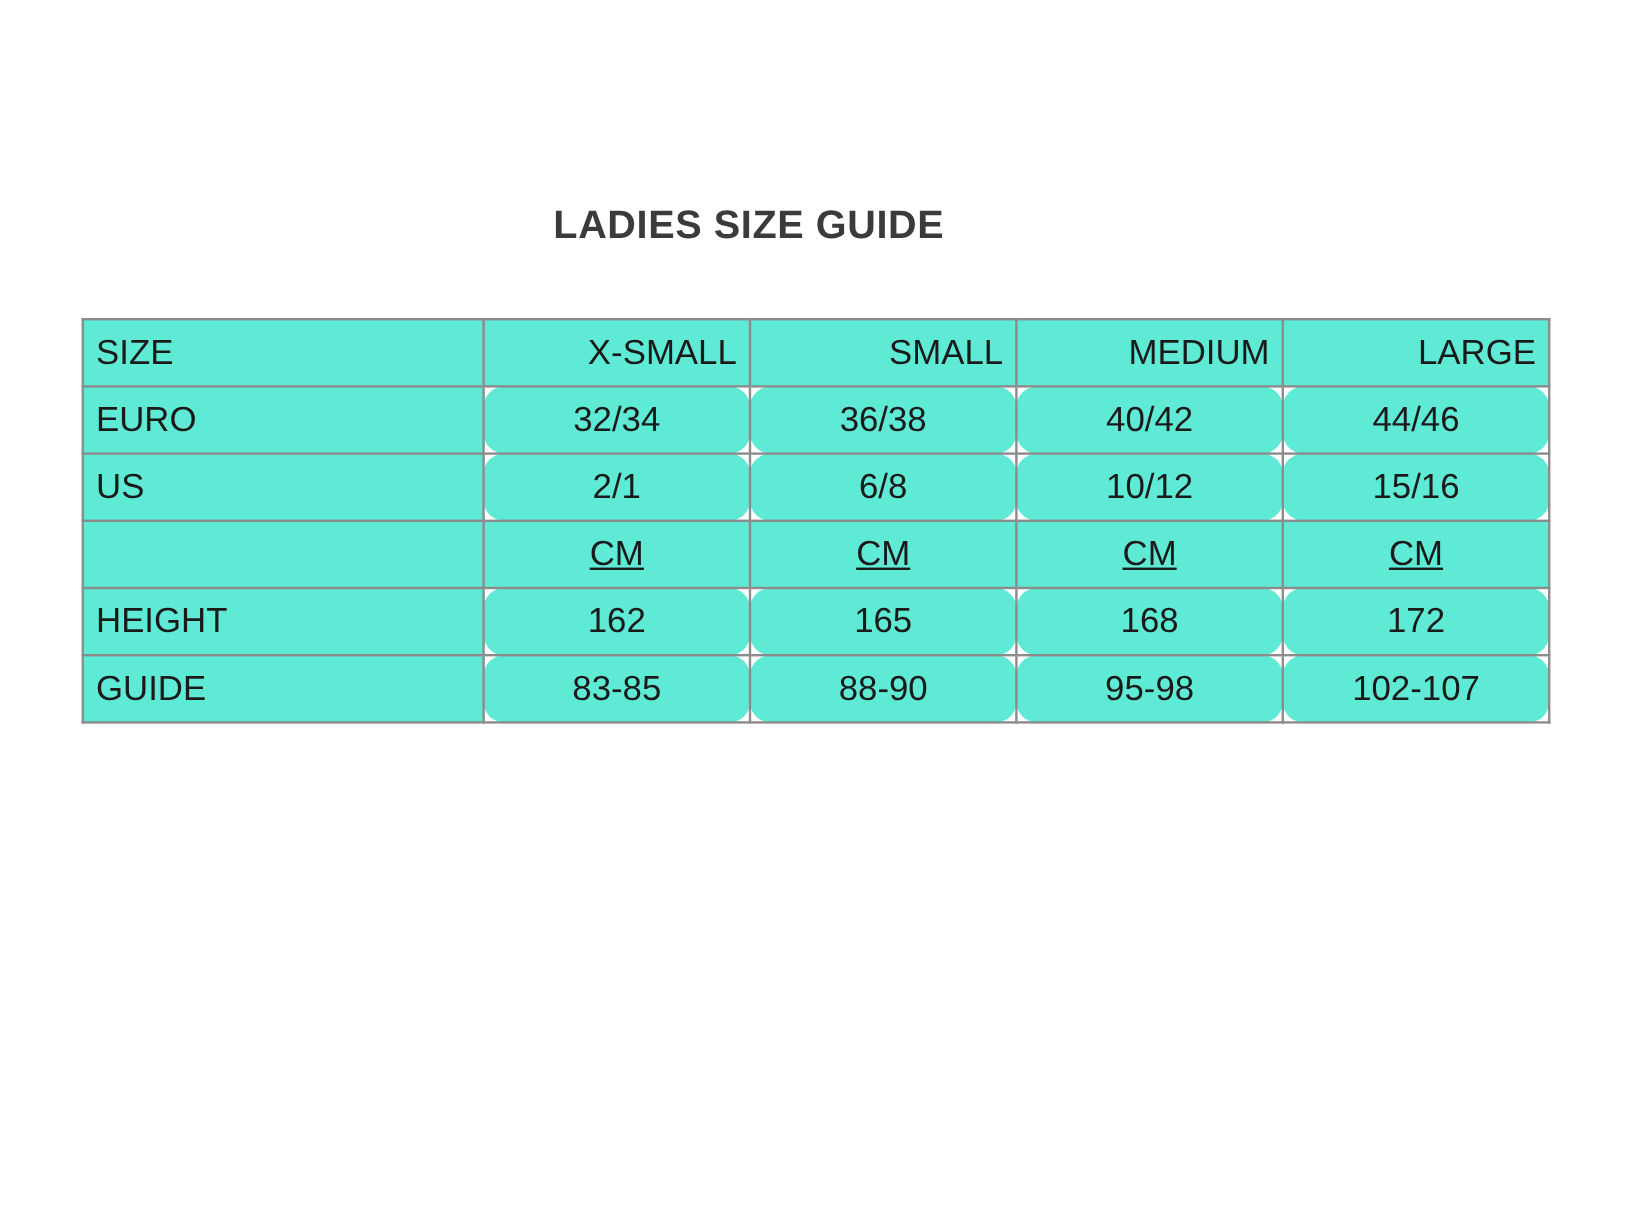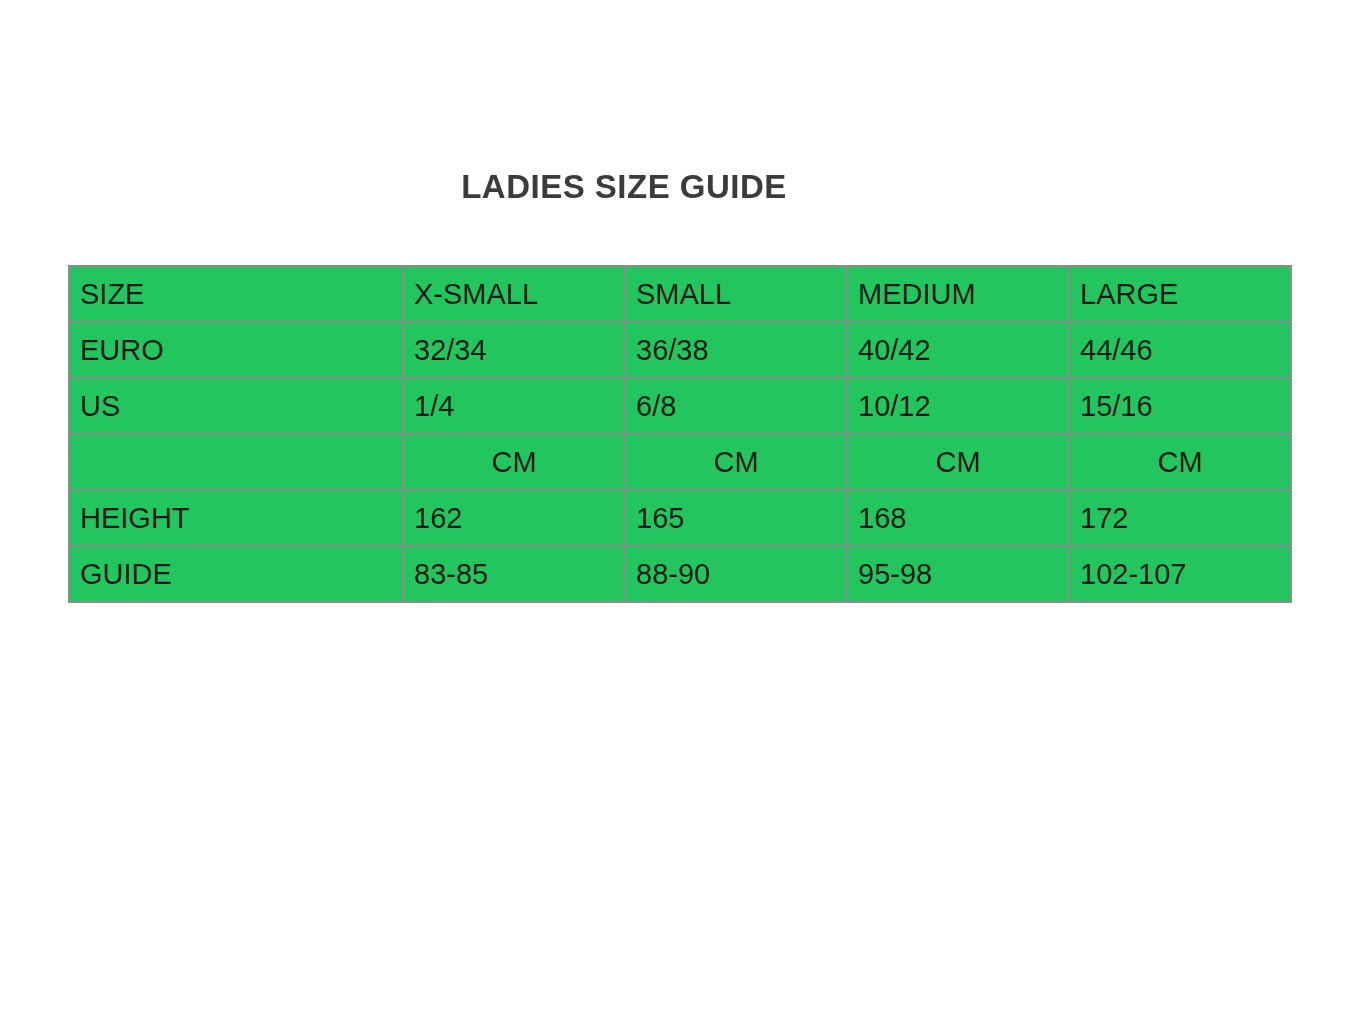--- a/index.html
+++ b/index.html
@@ -44,39 +44,42 @@
     width: 1222px;
     table-layout: fixed;
   }
   table.size-guide td {
     border: 2px solid #8c8c8c;
     height: 56px;
     font-size: 29px;
     color: #1a1a1a;
     padding: 0 10px;
     box-sizing: border-box;
-    background: #22c55e;
+    background: #5eead4;
   }
   col.c-label { width: 334px; }
   col.c-val   { width: 222px; }
 
   td.label {
     background: #f7d3f7;
     text-align: left;
     padding-left: 12px;
   }
   td.val {
+    text-align: center;
+    border-radius: 17px;
   }
   td.head {
     background: #f7d3f7;
-    text-align: left;
+    text-align: right;
   }
   td.unit {
     background: #f7d3f7;
     text-align: center;
+    text-decoration: underline;
   }
   td.empty {
     background: #f7d3f7;
   }
 </style>
 </head>
 <body>
 
 <div class="page">
 
@@ -104,21 +107,21 @@
           <td class="label">EURO</td>
           <td class="val">32/34</td>
           <td class="val">36/38</td>
           <td class="val">40/42</td>
           <td class="val">44/46</td>
         </tr>
 
 
         <tr>
           <td class="label">US</td>
-          <td class="val">1/4</td>
+          <td class="val">2/1</td>
           <td class="val">6/8</td>
           <td class="val">10/12</td>
           <td class="val">15/16</td>
         </tr>
 
         <tr>
           <td class="empty"></td>
           <td class="unit">CM</td>
           <td class="unit">CM</td>
           <td class="unit">CM</td>

